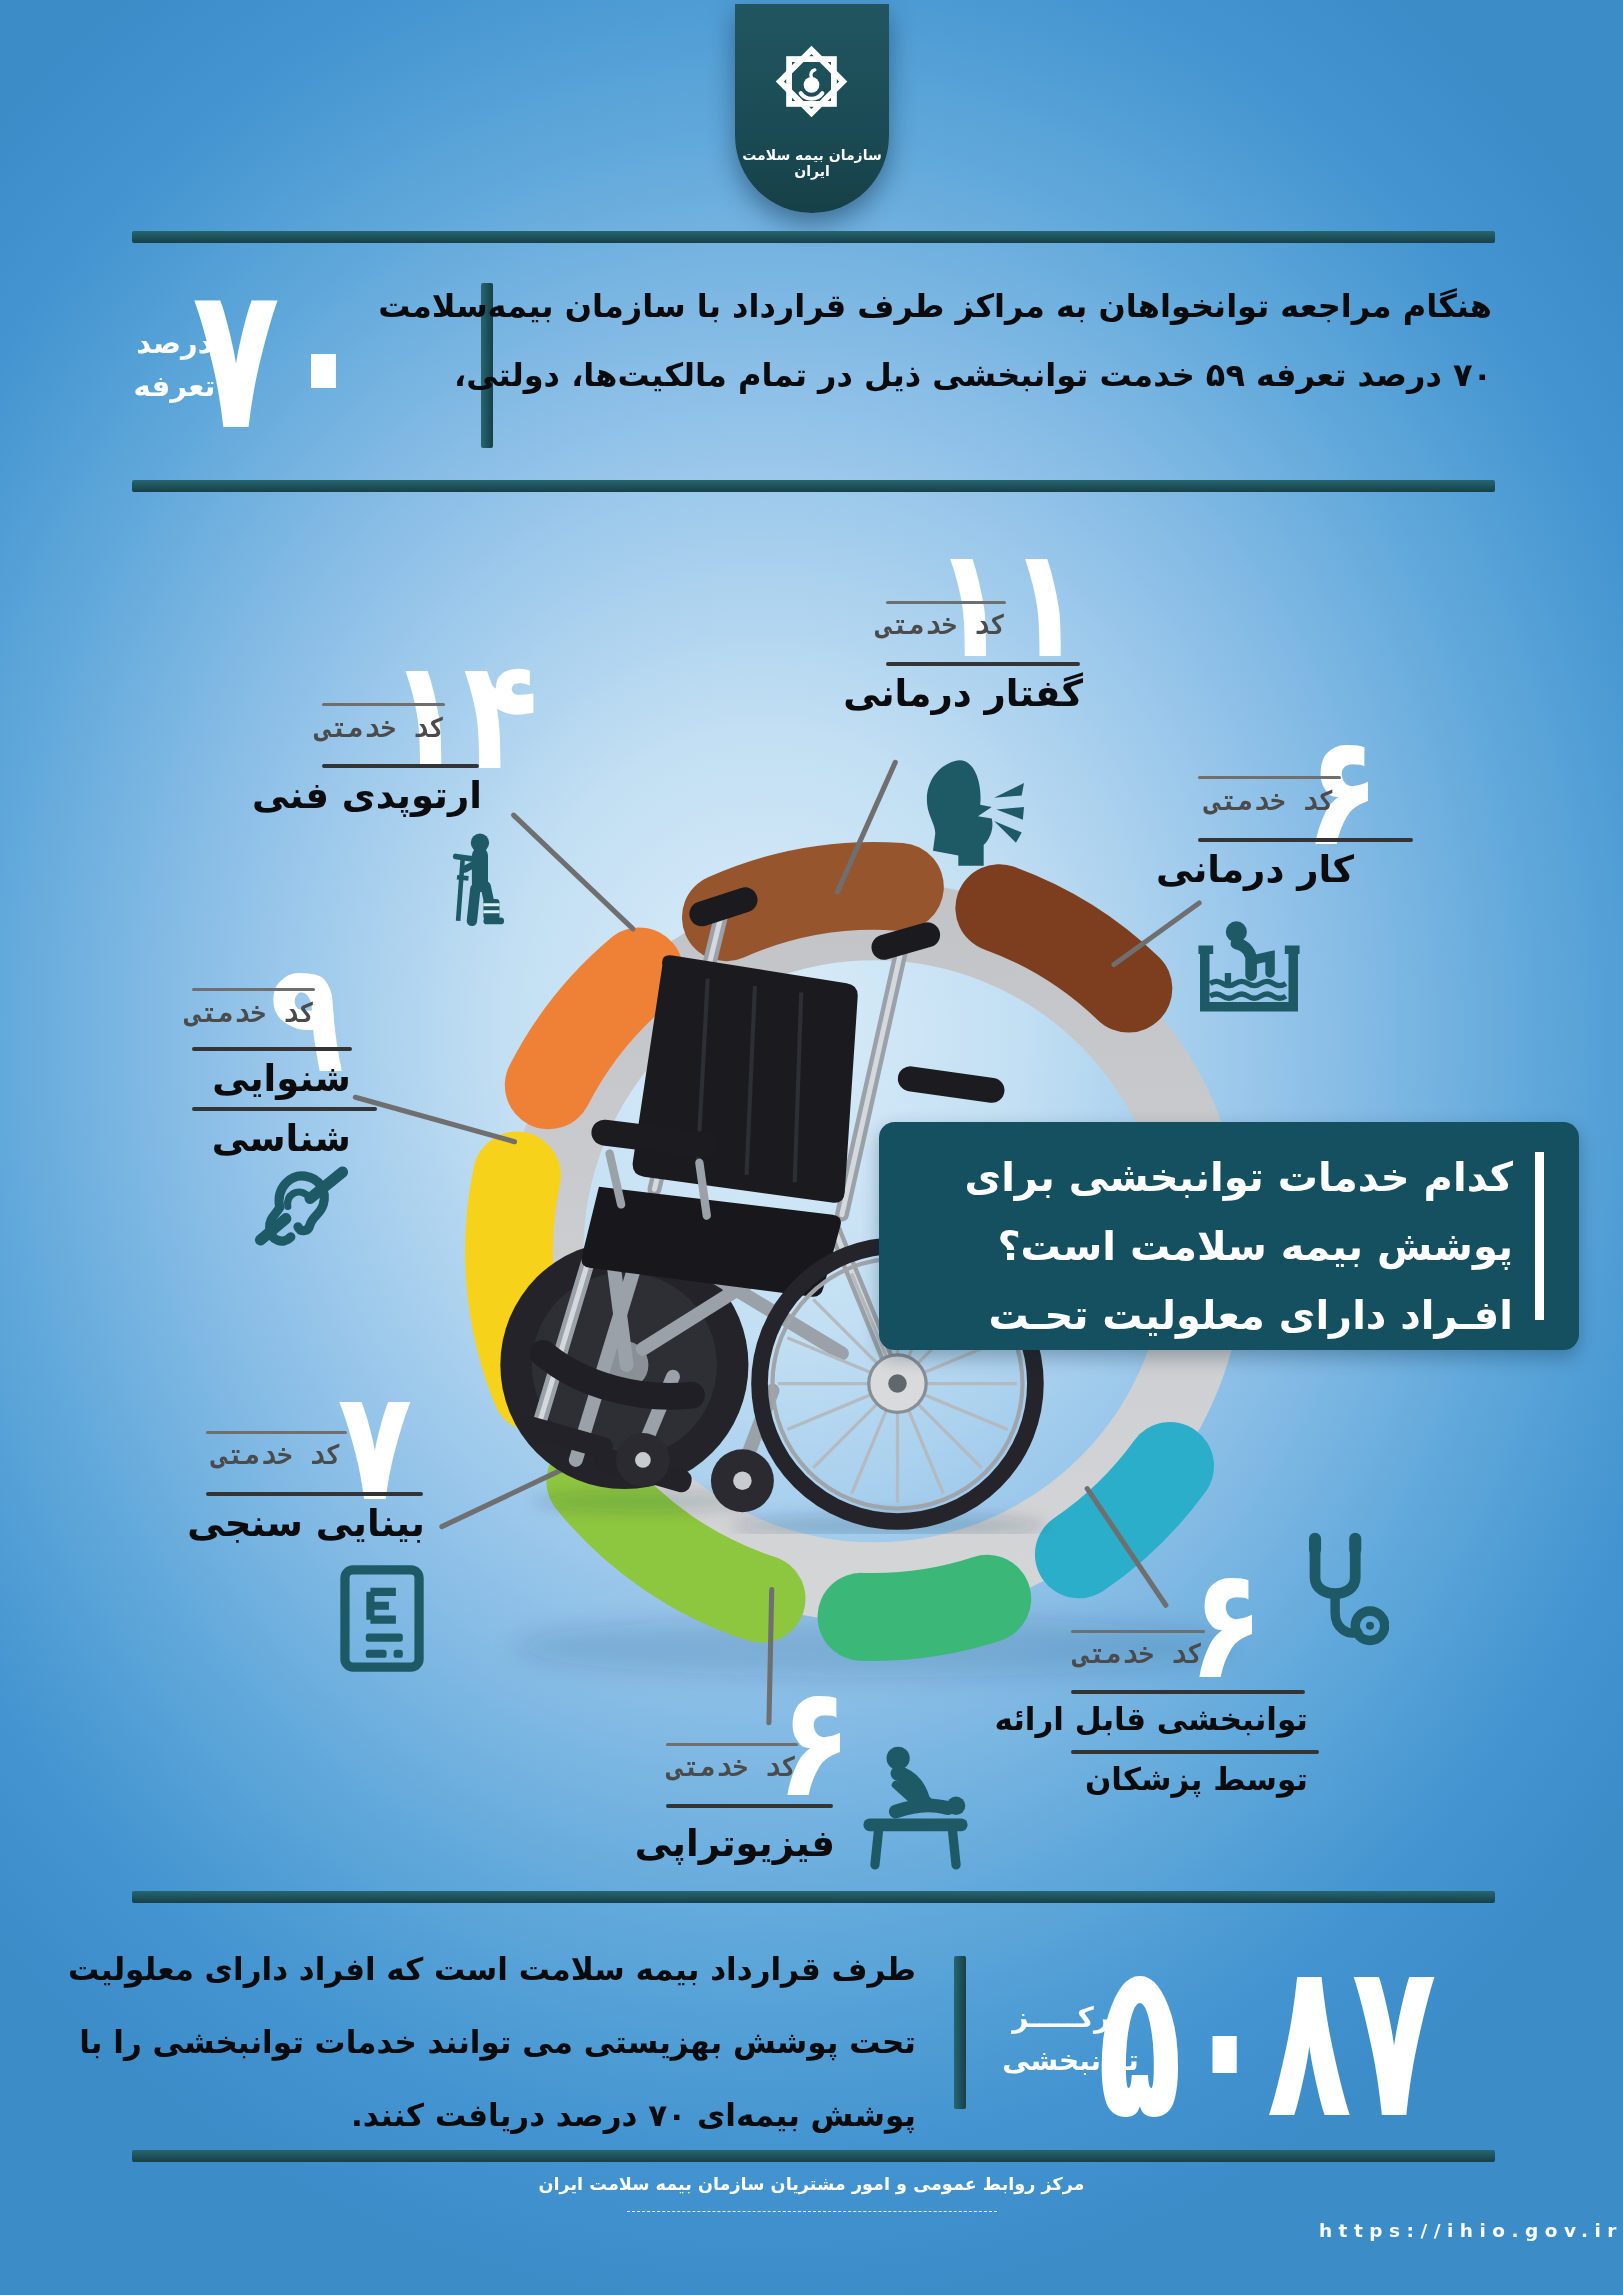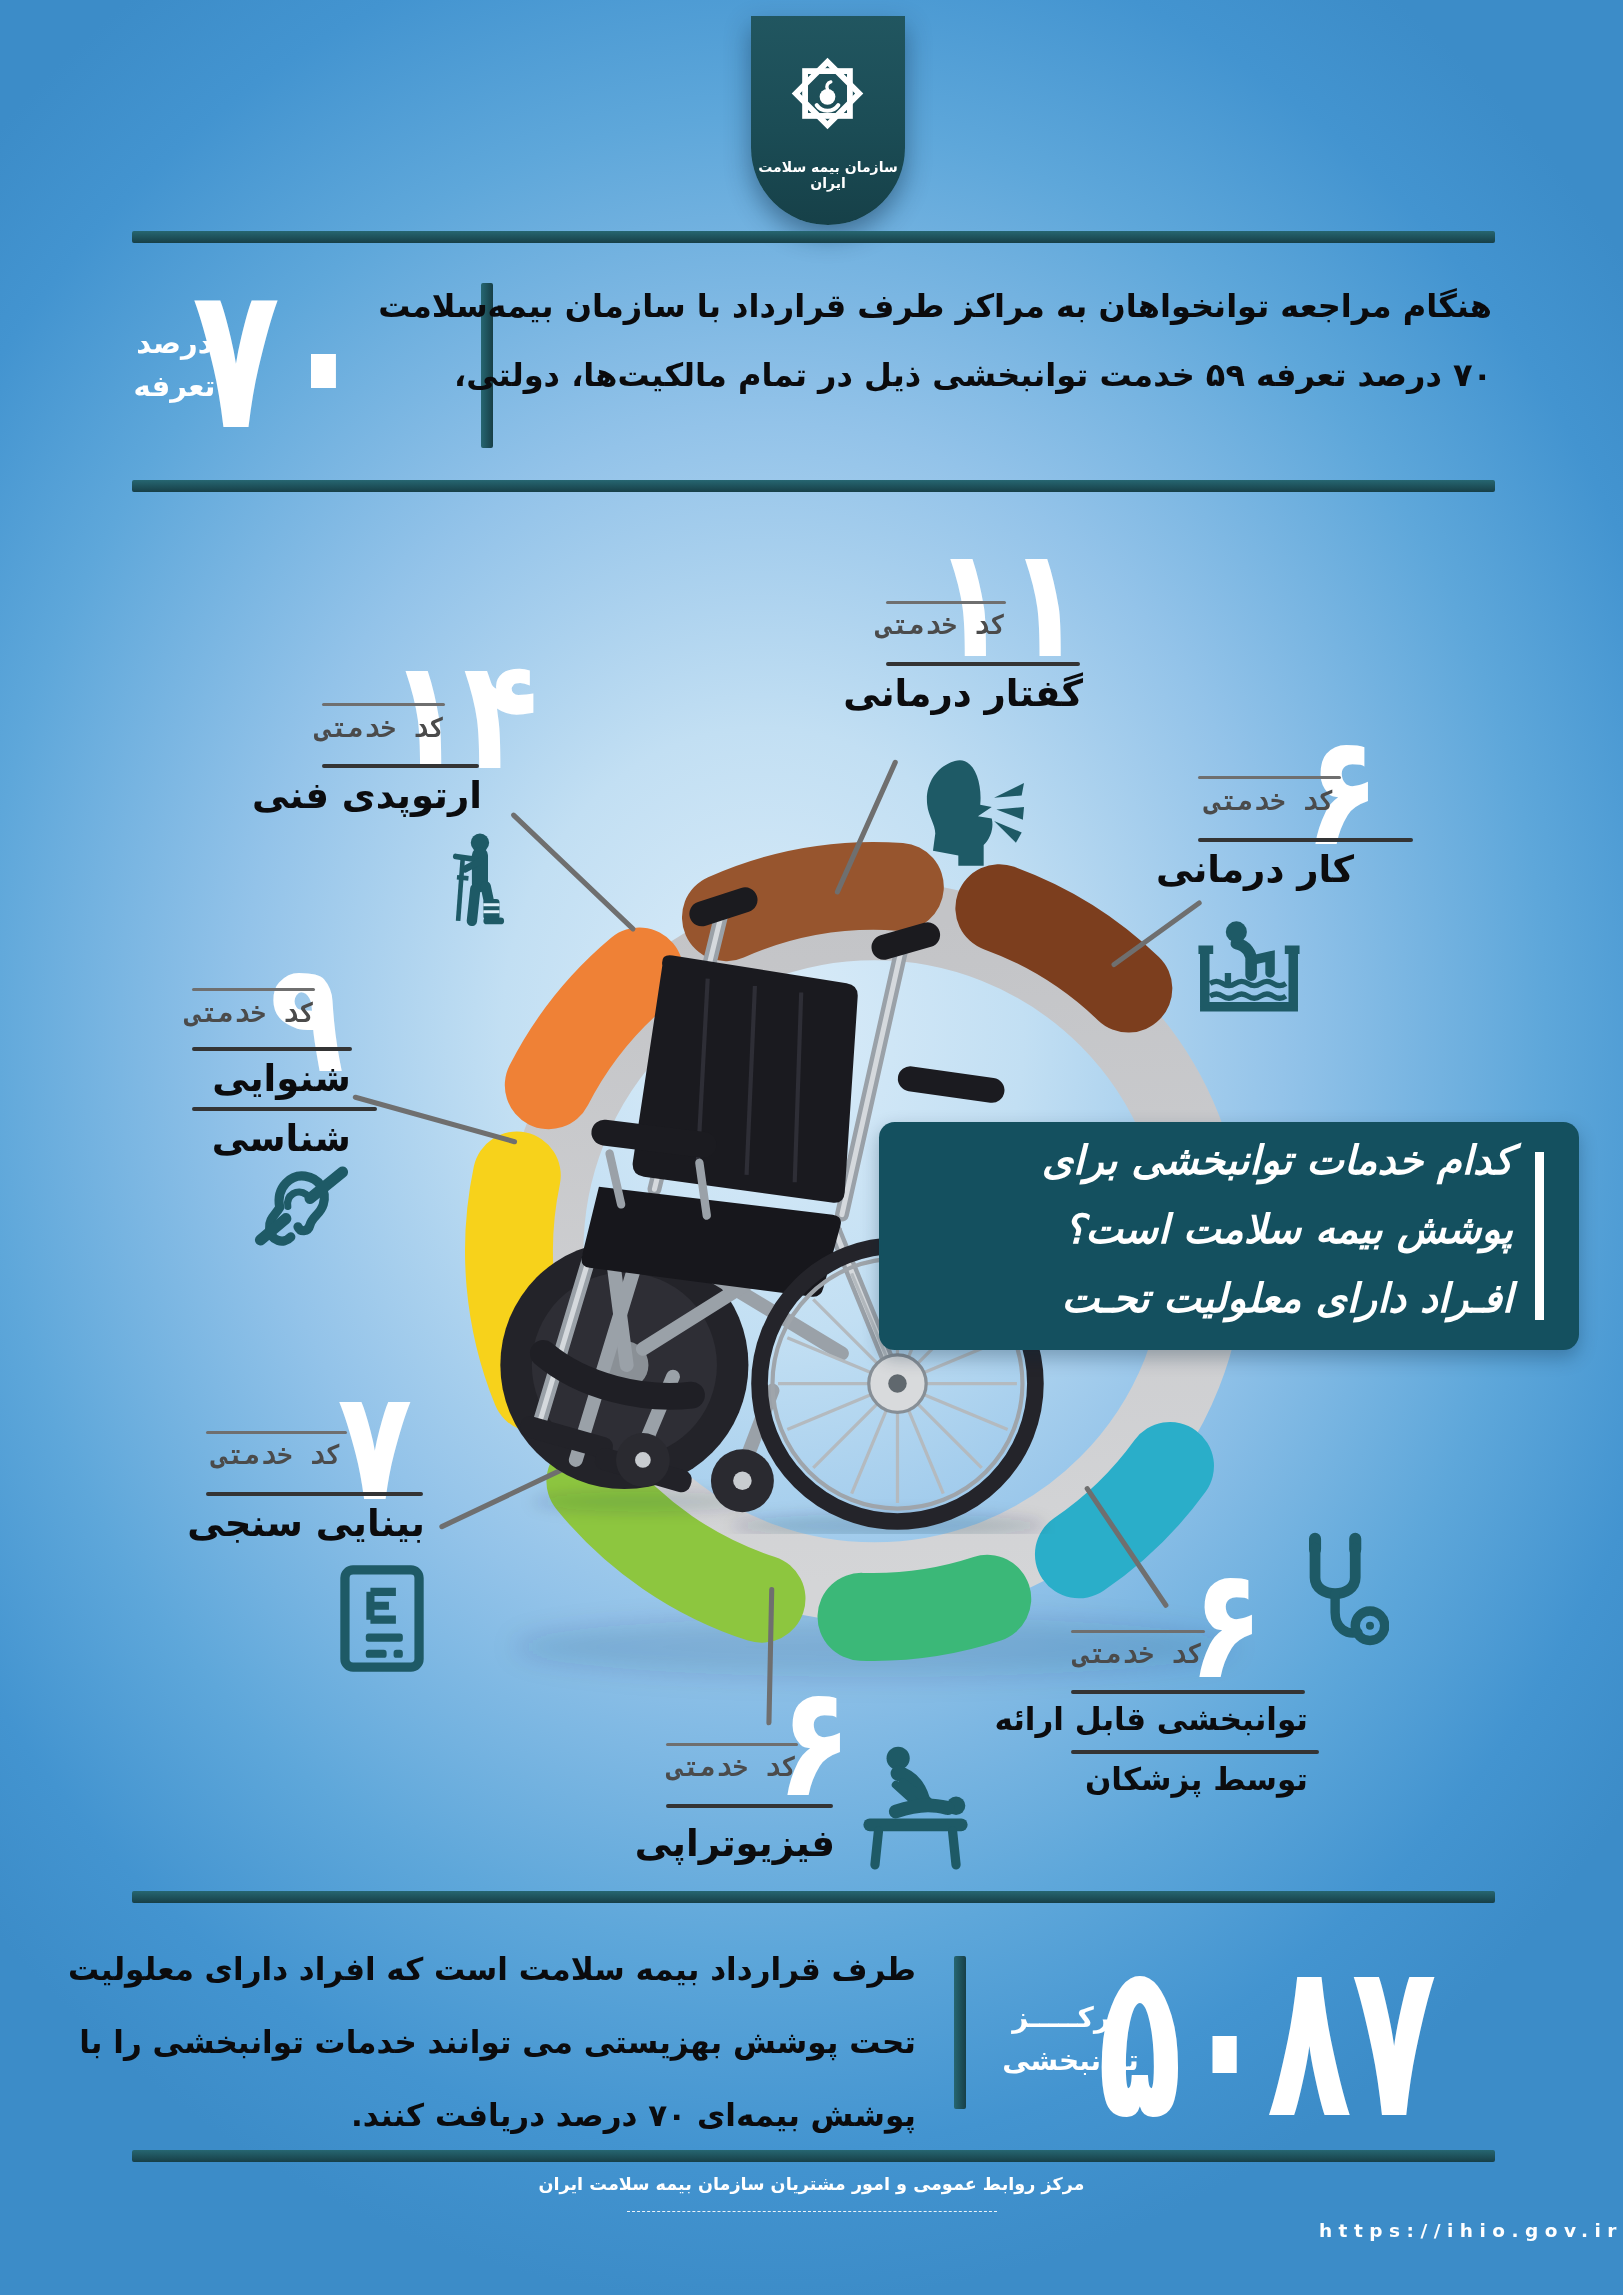--- a/index.html
+++ b/index.html
@@ -9,25 +9,24 @@
     overflow: hidden;
     font-family: "DejaVu Sans", sans-serif;
     background:
       radial-gradient(ellipse 1087px 1272px at 47% 45%,
         #dcedf9 0%, #c2dff3 24%, #93c3e9 48%, #5ea7da 72%, #4394d0 88%, #3c8cc8 100%);
   }
   .abs { position: absolute; }
 
   
   .ribbon {
-    left: 735px; top: 16px; width: 154px; height: 209px;
+    left: 735px; top: 4px; width: 154px; height: 209px;
     background: linear-gradient(180deg, #215660 0%, #1b4c55 55%, #164048 100%);
     border-radius: 0 0 77px 77px;
     box-shadow: 0 11px 25.4px rgba(8, 35, 60, .45);
-    margin-left: 16px;
   }
   .ribbon svg { position: absolute; left: 35px; top: 36px; }
   .org-name {
     position: absolute; left: 0; top: 143px; width: 100%;
     color: #fff; font-size: 14px; font-weight: bold; text-align: center;
   }
 
   
   .rule-h {
     left: 132px; width: 1363px; height: 12px;
@@ -49,22 +48,22 @@
   .top-par { left: 518px; top: 272px; width: 974px; text-align: right;
              color: #0b0b0d; font-size: 32px; font-weight: bold; line-height: 69px; white-space: nowrap; }
 
   
   .qbox {
     left: 879px; top: 1122px; width: 700px; height: 228px;
     background: #14505f; border-radius: 15.7px;
     box-shadow: 0 7.4px 18.5px rgba(8, 35, 60, .30);
   }
   .qbox .qbar { position: absolute; right: 35px; top: 30px; width: 9.3px; height: 168px; background: #fff; }
-  .qbox .qtext { position: absolute; right: 66px; top: 4px; text-align: right;
-                 color: #fff; font-size: 40px; font-weight: bold; line-height: 69px; white-space: nowrap; font-style: italic; }
+  .qbox .qtext { position: absolute; right: 66px; top: 21px; text-align: right;
+                 color: #fff; font-size: 40px; font-weight: bold; line-height: 69px; white-space: nowrap; }
 
   
   .svc-num { position: absolute; color: #fff; font-weight: bold; font-size: 153px;
              line-height: 1; text-align: center; transform: scaleX(.8); }
   .svc-rule { position: absolute; height: 3.7px; background: #343434; border-radius: 1.9px; }
   .svc-rule.gray { background: #6f6f6f; height: 3.2px; }
   .svc-code { position: absolute; color: #4b4b4b; font-size: 27px; font-weight: bold;
               text-align: center; white-space: nowrap; font-family: Liberation Mono, monospace; }
   .svc-name { position: absolute; color: #0c0c0e; font-size: 37px; font-weight: bold;
               text-align: right; white-space: nowrap; }

